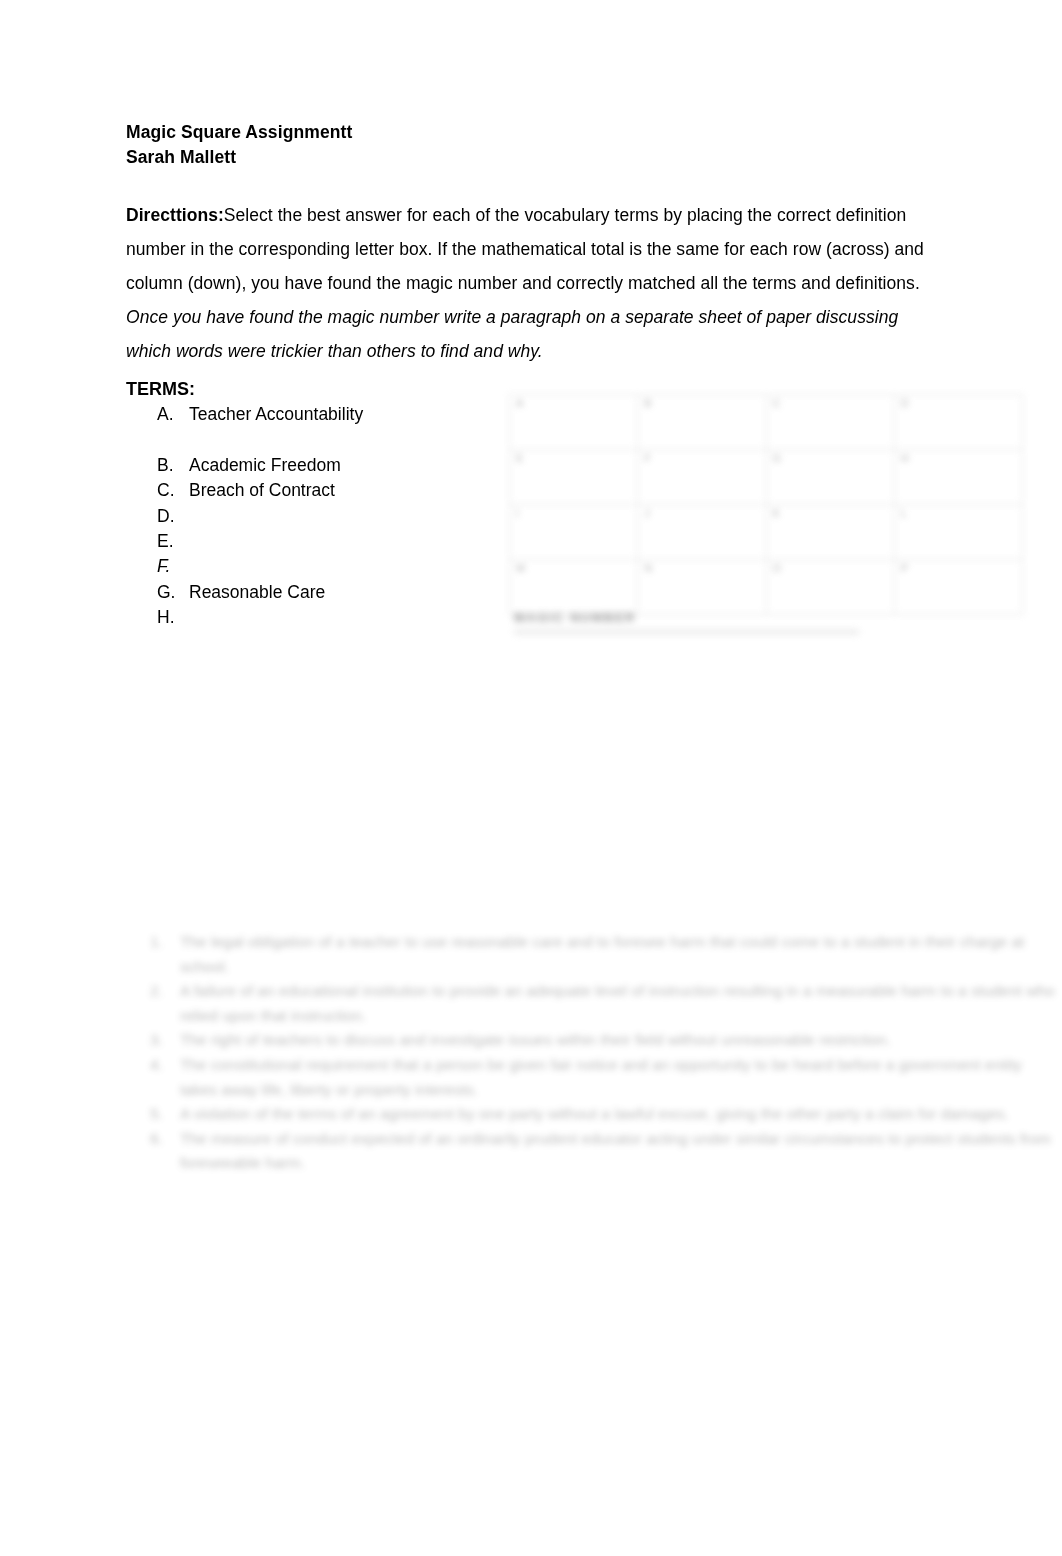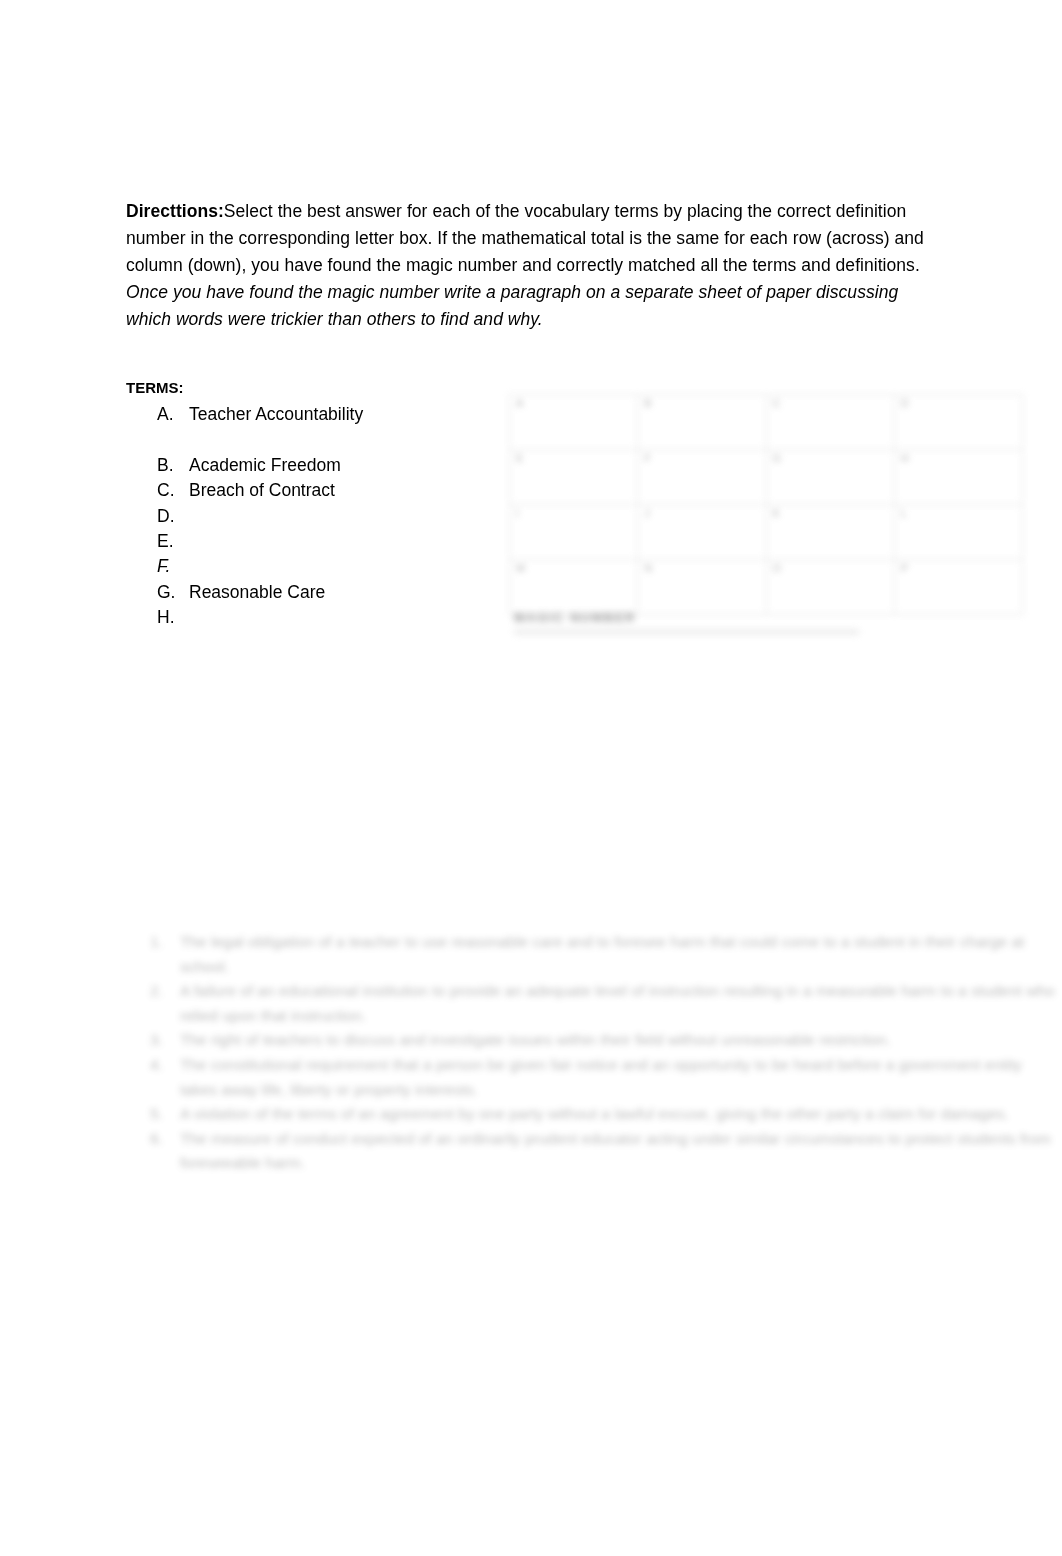--- a/index.html
+++ b/index.html
@@ -19,29 +19,29 @@
     position:absolute;left:126px;top:120px;width:840px;
   }
   .header .line{
     font-size:17.5px;font-weight:bold;line-height:25px;
     letter-spacing:0.1px;
   }
 
   
   .directions{
     position:absolute;left:126px;top:198px;width:818px;
-    font-size:17.5px;line-height:27px;letter-spacing:0.05px;
+    font-size:17.5px;line-height:34px;letter-spacing:0.05px;
   }
   .directions b{font-weight:bold;}
   .directions .p2{margin-top:0;font-style:italic;}
 
   
   .terms-heading{
     position:absolute;left:126px;top:379px;
-    font-size:15px;font-weight:bold;
+    font-size:18px;font-weight:bold;
   }
   .terms-list{
     position:absolute;left:126px;top:402px;width:360px;
   }
   .term-row{
     display:flex;
     font-size:17.5px;line-height:25.4px;
     height:25.4px;
   }
   .term-row.gap{margin-bottom:25.4px;}
@@ -99,20 +99,24 @@
   .def-marker{
     width:30px;flex:0 0 auto;
   }
   .def-text{flex:1 1 auto;}
 </style>
 </head>
 <body>
 
 <div class="page">
 
+  <div class="header">
+    <div class="line">Magic Square Assignmentt</div>
+    <div class="line">Sarah Mallett</div>
+  </div>
 
   <div class="directions">
     <div class="p1"><b>Directtions:</b><span>Select the best answer for each of the vocabulary terms by placing the correct definition number in the corresponding letter box. If the mathematical total is the same for each row (across) and column (down), you have found the magic number and correctly matched all the terms and definitions.</span></div>
     <div class="p2">Once you have found the magic number write a paragraph on a separate sheet of paper discussing which words were trickier than others to find and why.</div>
   </div>
 
   <div class="terms-heading">TERMS:</div>
   <div class="terms-list">
     <div class="term-row gap">
       <span class="term-marker">A.</span>

